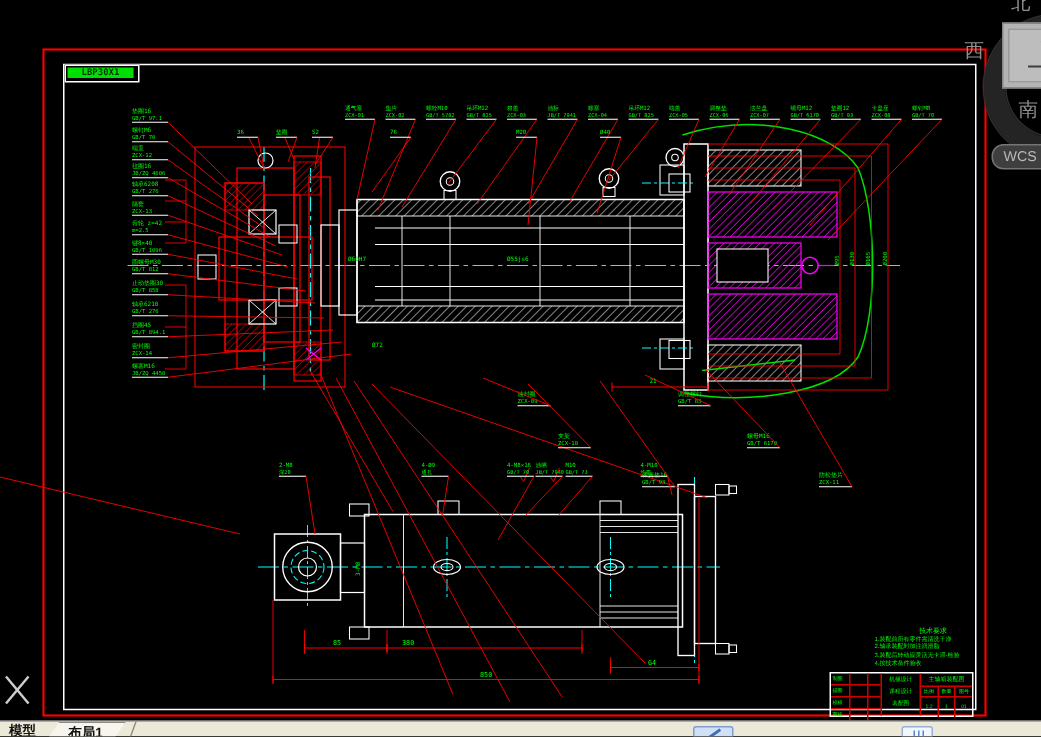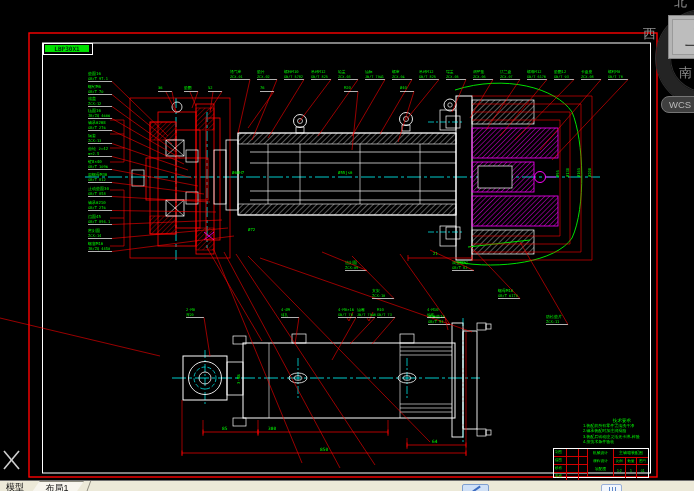--- a/index.html
+++ b/index.html
@@ -30,21 +30,21 @@
   #tblock{position:absolute;left:553px;top:448px;width:94px;height:28px;border:1px solid #fff;
           box-sizing:content-box;color:#00ff00;z-index:2;font-size:3.4px;}
   .tb{position:absolute;box-sizing:border-box;}
   .rb{border-right:1px solid #d00000;}
   .bb{border-bottom:1px solid #d00000;}
   .tbl-row{position:relative;height:7px;line-height:7px;padding-left:1px;}
   .tbl-row span.c2{position:absolute;left:12px;top:0;border-left:1px solid #d00000;height:100%;padding-left:2px;}
   .tbl-row span.c3{position:absolute;left:24px;top:0;border-left:1px solid #d00000;height:100%;}
   
   #tabbar{position:absolute;left:0;top:480px;width:694px;height:11px;background:#ece9d8;
-          border-top:1px solid #6f6f6f;z-index:4;overflow:hidden;}
+          border-top:1px solid #6f6f6f;z-index:4;overflow:hidden;font-weight:bold;}
   #tab-model{position:absolute;left:6px;top:0px;font-size:9px;color:#111;}
   #tab-layout1{position:absolute;left:30px;top:0px;width:52px;height:12px;background:#f7f5ee;
           border:1px solid #8f8d80;clip-path:polygon(0 100%,18% 0,100% 0,82% 100%);
           font-size:9px;color:#111;text-align:center;}
   #tab-slash{position:absolute;left:88px;top:0;width:1px;height:12px;background:#8f8d80;transform:skewX(-20deg);}
   .sbtn{position:absolute;top:3px;height:9px;border-radius:2px;box-sizing:border-box;}
   #sbtn1{left:462px;width:27px;background:#cfe0f7;border:1px solid #7f9fd0;}
   #sbtn1 i{position:absolute;left:9px;top:3px;width:9px;height:2px;background:#3c6cc0;transform:rotate(-35deg);}
   #sbtn2{left:601px;width:21px;background:#f2f6fd;border:1px solid #9ab0d8;}
   #sbtn2 i,#sbtn2 i:before,#sbtn2 i:after{position:absolute;width:1px;height:5px;background:#5c86c8;content:"";}

